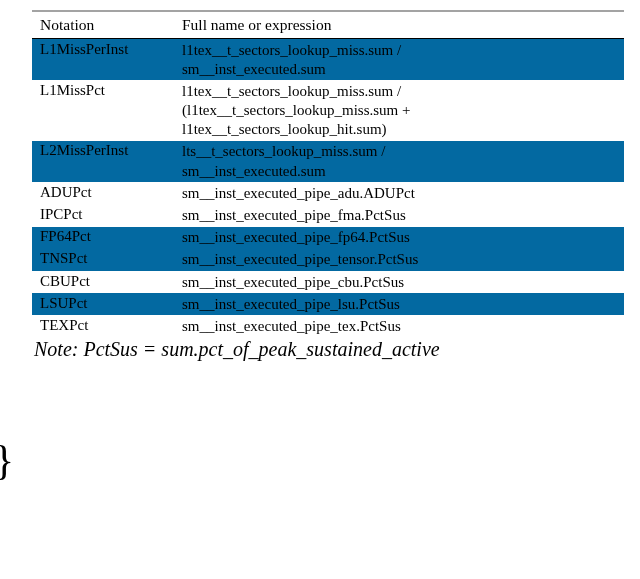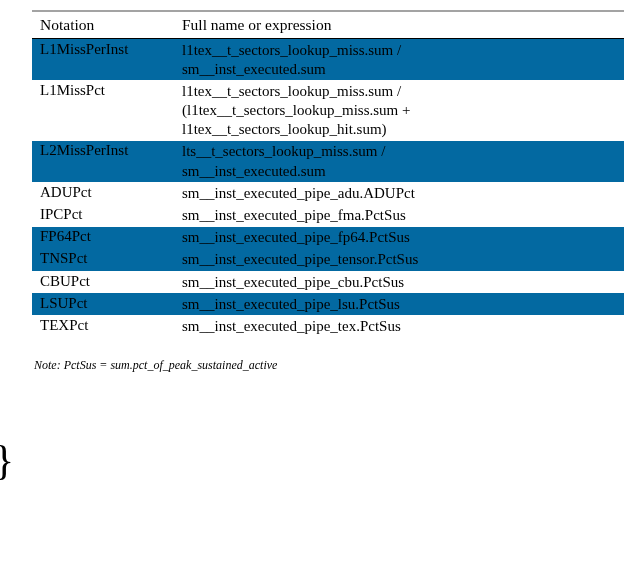--- a/index.html
+++ b/index.html
@@ -42,23 +42,23 @@
     padding-top: 4px;
     padding-bottom: 4px;
   }
   .top-rule    { border-top: 2px solid #a3a3a3; }
   .mid-rule    { border-top: 1px solid #000; }
   .bot-rule td { border-bottom: 2px solid #000; }
   tr.zebra { background: #0369a1; }
   .col-notation { width: 126px; white-space: nowrap; }
   .multiline { line-height: 1.28; white-space: pre-line; }
   .note {
-    margin-top: 20px;
+    margin-top: 0;
     font-style: italic;
-    font-size: 12px;
+    font-size: 20px;
     padding-left: 2px;
   }
 </style>
 </head>
 <body>
 
 <div class="page">
 
   <div class="brace">}</div>
 

